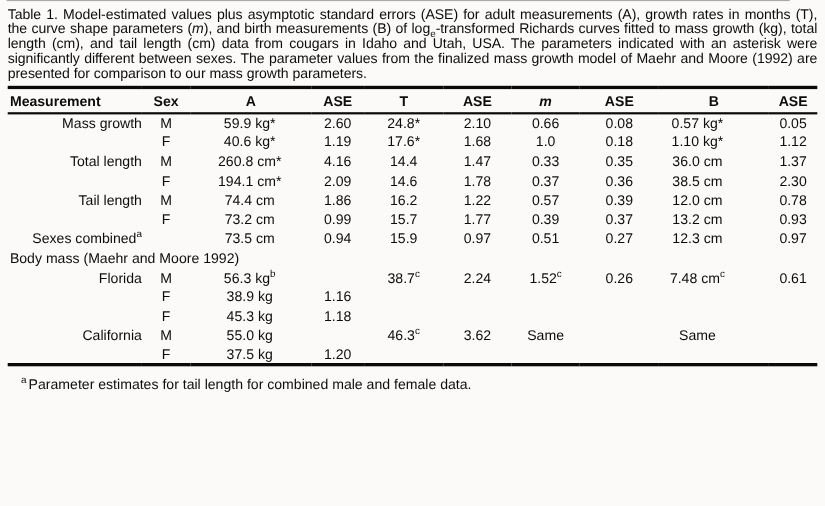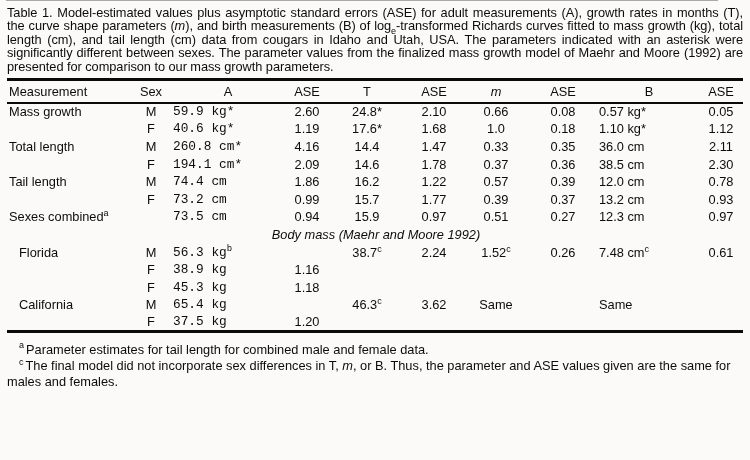--- a/index.html
+++ b/index.html
@@ -17,29 +17,29 @@
   .caption sub{font-size:9px;line-height:0;}
   .caption i{font-style:italic;}
   table.tbl{
     border-collapse:collapse;table-layout:fixed;width:736px;
     margin-top:5px;
     border-top:3px solid #0a0a0a;border-bottom:3px solid #0a0a0a;
     font-size:12.8px;
   }
   .tbl thead tr{height:23px;}
   .tbl thead{border-bottom:2px solid #0a0a0a;}
-  .tbl th{font-weight:normal;text-align:center;padding:0;white-space:nowrap;}
+  .tbl th{font-weight:bold;text-align:center;padding:0;white-space:nowrap;}
   .tbl th.c0{text-align:left;padding-left:2px;}
   .tbl tbody tr{height:17.6px;}
   .tbl td{padding:0;text-align:center;white-space:nowrap;overflow:visible;}
-  .tbl td.c0{text-align:left;padding-left:2px;}
+  .tbl td.c0{text-align:right;padding-left:2px;}
   .tbl td.c0.indent{padding-left:12px;}
-  .tbl td.c2{text-align:left;padding-right:2px;font-family:Liberation Mono, monospace;}
-  .tbl td.c8{text-align:left;padding-right:30px;}
-  .tbl td.section{text-align:center;padding-left:2px;font-style:italic;}
+  .tbl td.c2{text-align:center;padding-right:2px;}
+  .tbl td.c8{text-align:center;padding-right:30px;}
+  .tbl td.section{text-align:left;padding-left:2px;}
   sup{font-size:9px;line-height:0;vertical-align:super;}
   .footnotes{margin-top:9px;font-size:12.8px;line-height:16.1px;}
   .footnotes p{margin:0;text-indent:12px;text-align:left;}
   .footnotes i{font-style:italic;}
   .fn-mark{margin-right:2px;}
 </style>
 </head>
 <body>
 
 <div class="scan-artifact"></div>
@@ -103,21 +103,21 @@
         <tr>
           <td class="c0">Total length</td>
           <td class="c1">M</td>
           <td class="c2">260.8 cm*</td>
           <td class="c3">4.16</td>
           <td class="c4">14.4</td>
           <td class="c5">1.47</td>
           <td class="c6">0.33</td>
           <td class="c7">0.35</td>
           <td class="c8">36.0 cm</td>
-          <td class="c9">2.11</td>
+          <td class="c9">1.37</td>
         </tr>
         <tr>
           <td class="c0"></td>
           <td class="c1">F</td>
           <td class="c2">194.1 cm*</td>
           <td class="c3">2.09</td>
           <td class="c4">14.6</td>
           <td class="c5">1.78</td>
           <td class="c6">0.37</td>
           <td class="c7">0.36</td>
@@ -195,21 +195,21 @@
           <td class="c4"></td>
           <td class="c5"></td>
           <td class="c6"></td>
           <td class="c7"></td>
           <td class="c8"></td>
           <td class="c9"></td>
         </tr>
         <tr>
           <td class="c0 indent">California</td>
           <td class="c1">M</td>
-          <td class="c2">65.4 kg</td>
+          <td class="c2">55.0 kg</td>
           <td class="c3"></td>
           <td class="c4">46.3<sup>c</sup></td>
           <td class="c5">3.62</td>
           <td class="c6">Same</td>
           <td class="c7"></td>
           <td class="c8">Same</td>
           <td class="c9"></td>
         </tr>
         <tr>
           <td class="c0"></td>
@@ -221,16 +221,15 @@
           <td class="c6"></td>
           <td class="c7"></td>
           <td class="c8"></td>
           <td class="c9"></td>
         </tr>
       </tbody>
   </table>
 
   <div class="footnotes" id="footnotes">
       <p><sup class="fn-mark">a</sup><span>Parameter estimates for tail length for combined male and female data.</span></p>
-      <p><sup class="fn-mark">c</sup><span>The final model did not incorporate sex differences in T, </span><i>m</i><span>, or B. Thus, the parameter and ASE values given are the same for males and females.</span></p>
     </div>
 
 </div>
 
 </body></html>

